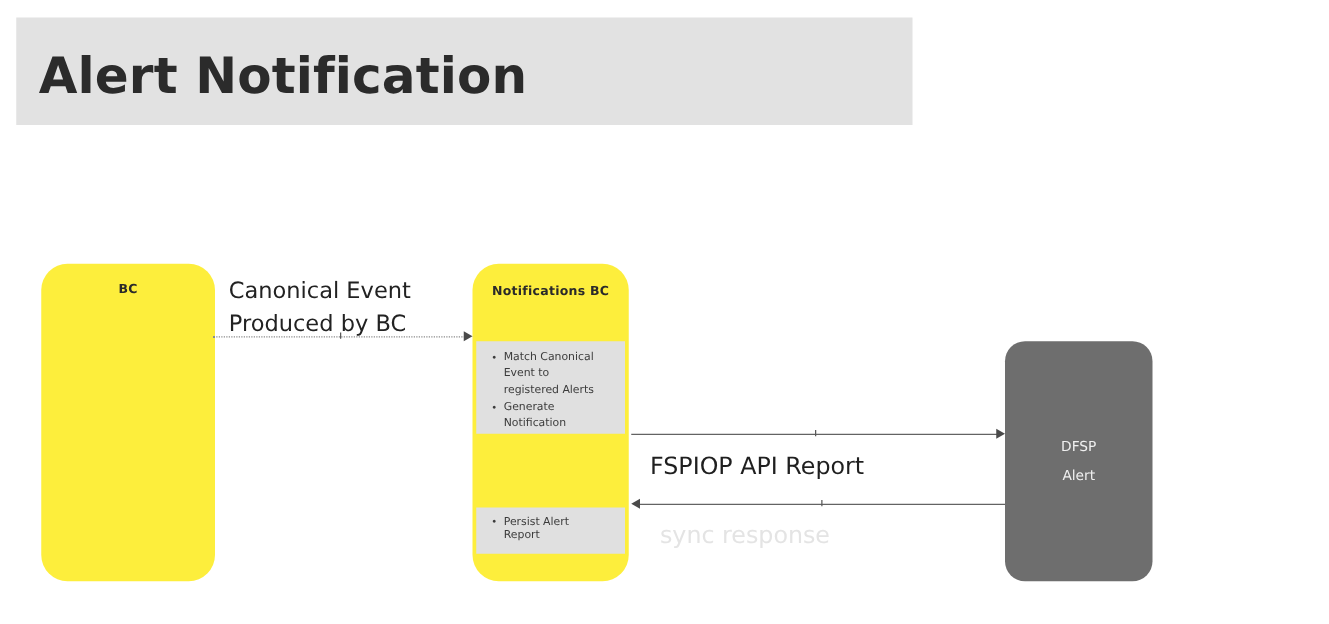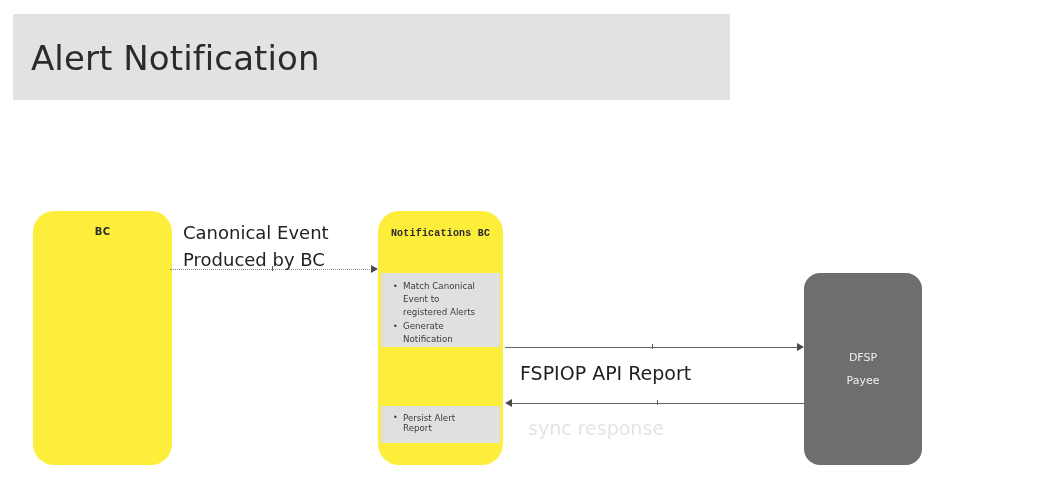--- a/index.html
+++ b/index.html
@@ -22,22 +22,22 @@
     left: 13px;
     top: 14px;
     width: 717px;
     height: 86px;
     background: #e2e2e2;
   }
   .page-title {
     position: absolute;
     left: 31px;
     top: 38px;
-    font-size: 34px;
-    font-weight: 400;
+    font-size: 40px;
+    font-weight: 700;
     color: #2b2b2b;
     letter-spacing: 0.1px;
     white-space: nowrap;
   }
 
   
   .actor-box {
     position: absolute;
     border-radius: 21px;
     box-sizing: border-box;
@@ -54,21 +54,21 @@
     font-weight: bold;
     color: #2a2a2a;
     letter-spacing: 0.2px;
   }
 
   #box-bc        { left: 33px;  top: 211px; width: 139px; height: 254px; }
   #box-notif     { left: 378px; top: 211px; width: 125px; height: 254px; }
   #box-dfsp      { left: 804px; top: 273px; width: 118px; height: 192px; }
 
   #box-bc .actor-label-top    { top: 15px; }
-  #box-notif .actor-label-top { top: 17px; font-family: Liberation Mono, monospace; }
+  #box-notif .actor-label-top { top: 17px; }
 
   .dfsp-label {
     position: absolute;
     left: 0;
     right: 0;
     text-align: center;
     color: #f0f0f0;
     font-size: 11px;
     font-weight: 400;
   }
@@ -190,21 +190,21 @@
 <div class="actor-box yellow" id="box-bc">
   <div class="actor-label-top">BC</div>
 </div>
 
 <div class="actor-box yellow" id="box-notif">
   <div class="actor-label-top">Notifications BC</div>
 </div>
 
 <div class="actor-box gray" id="box-dfsp">
   <div class="dfsp-label line1">DFSP</div>
-  <div class="dfsp-label line2">Payee</div>
+  <div class="dfsp-label line2">Alert</div>
 </div>
 
 <div class="note-box" id="note-match">
   <ul class="note-list">
     <li>Match Canonical Event to registered Alerts</li>
     <li>Generate Notification</li>
   </ul>
 </div>
 
 <div class="note-box" id="note-persist">

